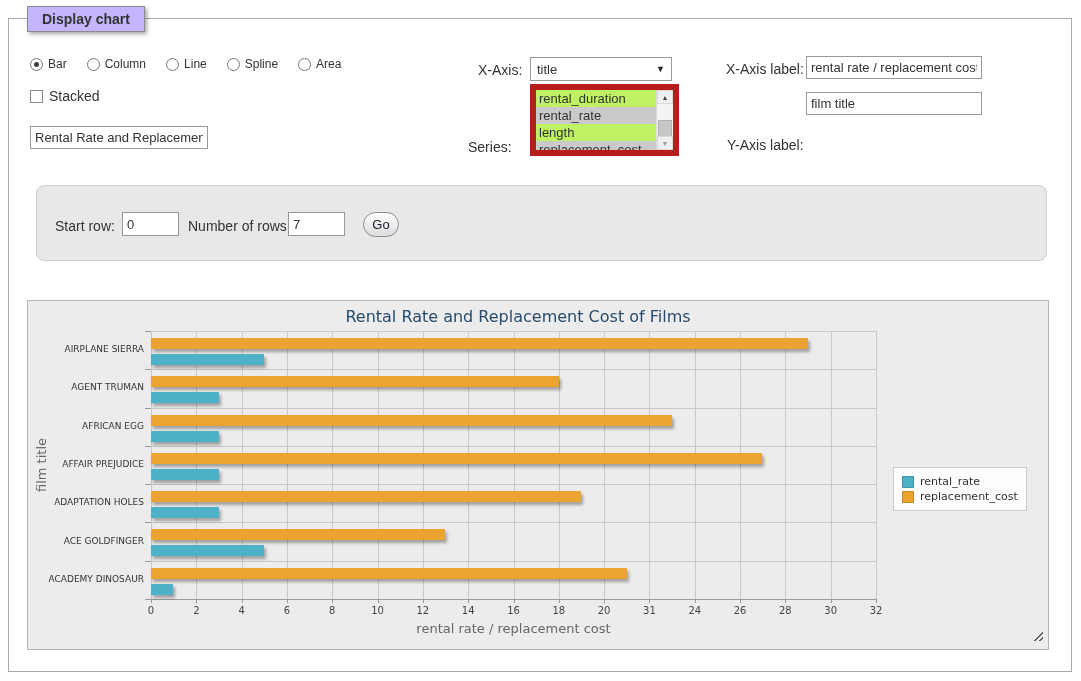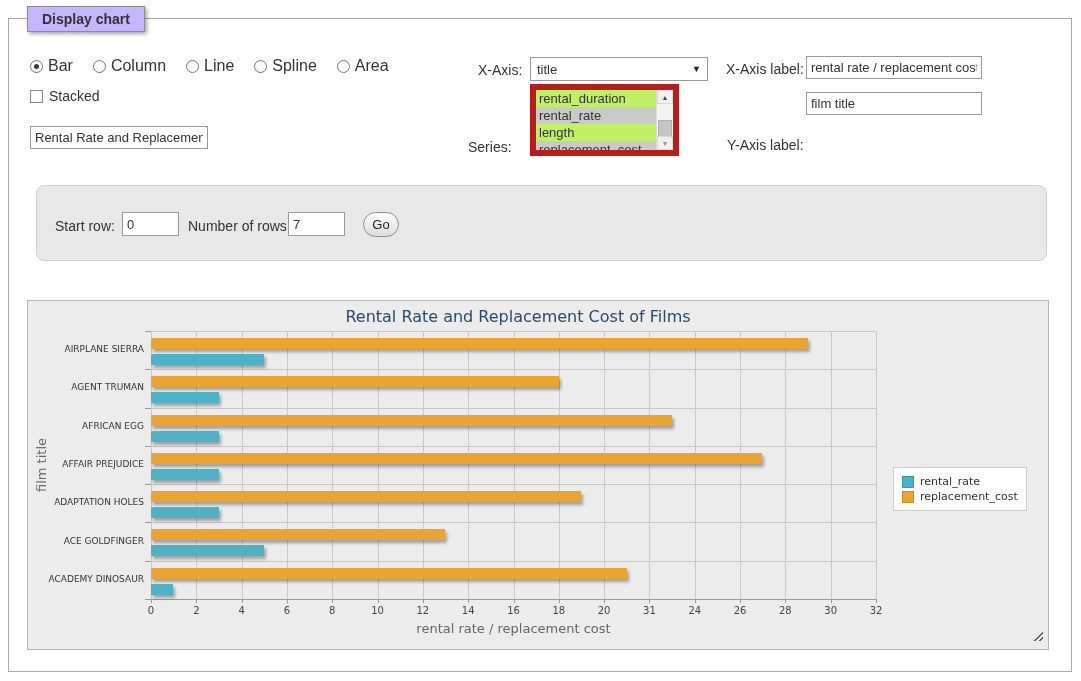--- a/index.html
+++ b/index.html
@@ -13,21 +13,21 @@
     box-shadow:2px 2px 4px rgba(0,0,0,.35); padding:4px 14px; font-size:14px; font-weight:bold; color:#333; z-index:5; }
 
   
   .form-label { font-size:14px; color:#333; white-space:nowrap; }
   .radio-group { left:30px; top:57px; display:flex; align-items:center; }
   .radio-item { display:flex; align-items:center; margin-right:20px; }
   .radio { width:13px; height:13px; border:1px solid #767676; border-radius:50%; background:#fff;
     margin-right:5px; position:relative; flex:0 0 auto; }
   .radio.sel::after { content:""; position:absolute; left:3px; top:3px; width:5px; height:5px;
     border-radius:50%; background:#3b3b3b; }
-  .rlabel { font-size:16px; }
+  .rlabel { font-size:12px; }
   .checkbox { width:13px; height:13px; border:1px solid #8a8a8a; background:#fff; display:inline-block; }
 
   input.txt { border:1px solid #999; background:#fff; font-family:"Liberation Sans",sans-serif;
     font-size:13px; color:#333; padding:2px 4px; outline:none; }
 
   .select-box { border:1px solid #999; background:#fff; height:24px; display:flex;
     align-items:center; padding:0 6px; font-size:13px; }
   .select-box .arrow { margin-left:auto; font-size:9px; color:#222; }
 
   .listbox { border:6px solid #b91c1c; background:#bef264; }
@@ -103,21 +103,21 @@
   </div>
 
 <div class="abs" style="left:30px; top:88px; display:flex; align-items:center;justify-content:flex-end;">
   <span class="checkbox"></span>
   <span class="form-label" style="margin-left:6px;">Stacked</span>
 </div>
 
 <input class="abs txt" style="left: 30px; top: 126px; width: 178px; height: 23px;" value="Rental Rate and Replacement Cost of Films">
 
 <span class="abs form-label" style="left:478px; top:62px;">X-Axis:</span>
-<div class="abs select-box" style="left:530px; top:57px; width:178px;">
+<div class="abs select-box" style="left:530px; top:57px; width:142px;">
   <span>title</span>
   <span class="arrow">▼</span>
 </div>
 
 <span class="abs form-label" style="left:468px; top:139px;">Series:</span>
 <div class="abs listbox" style="left:530px; top:84px; width:149px; height:72px;">
   <div class="opts">
       <div class="opt">rental_duration</div>
       <div class="opt sel">rental_rate</div>
       <div class="opt">length</div>

